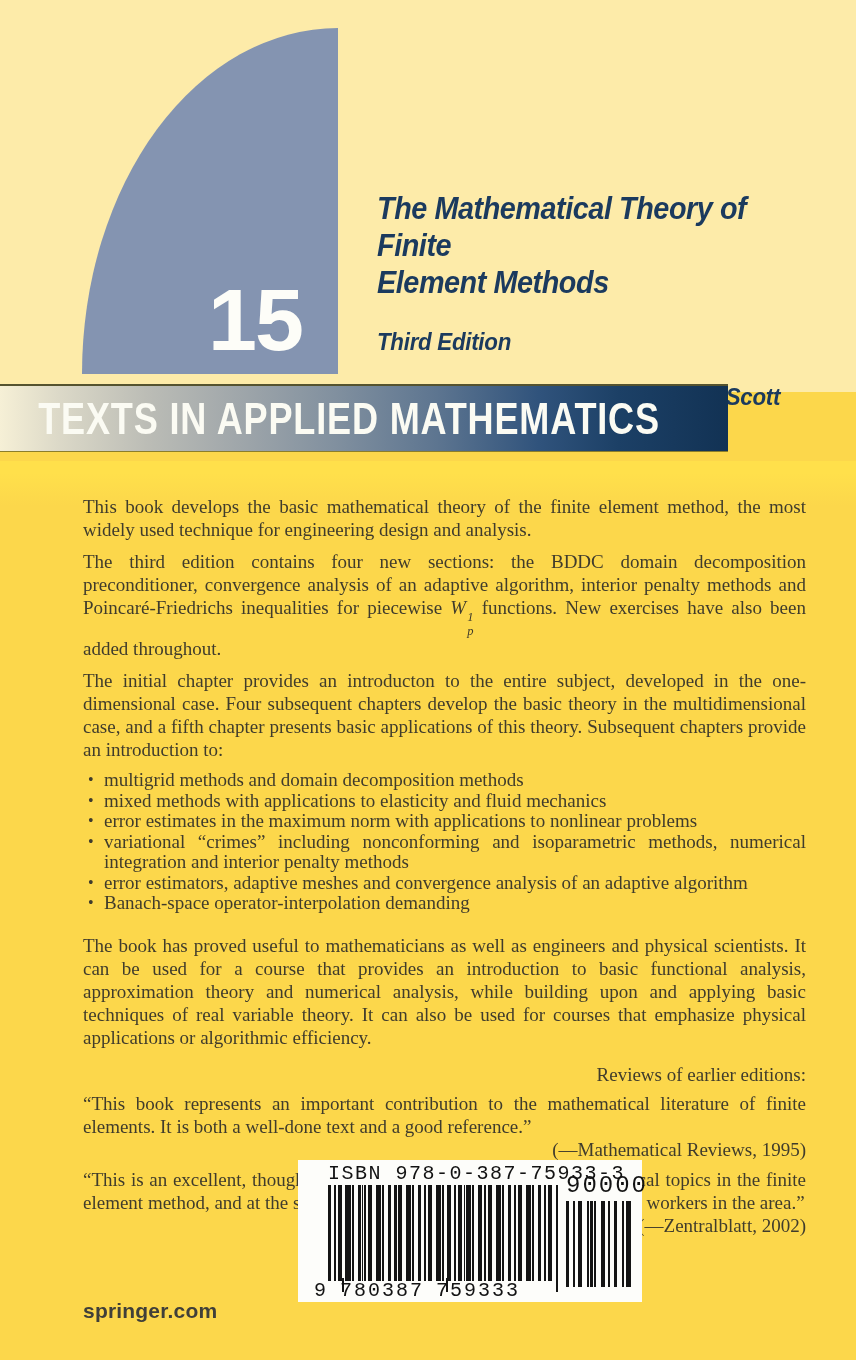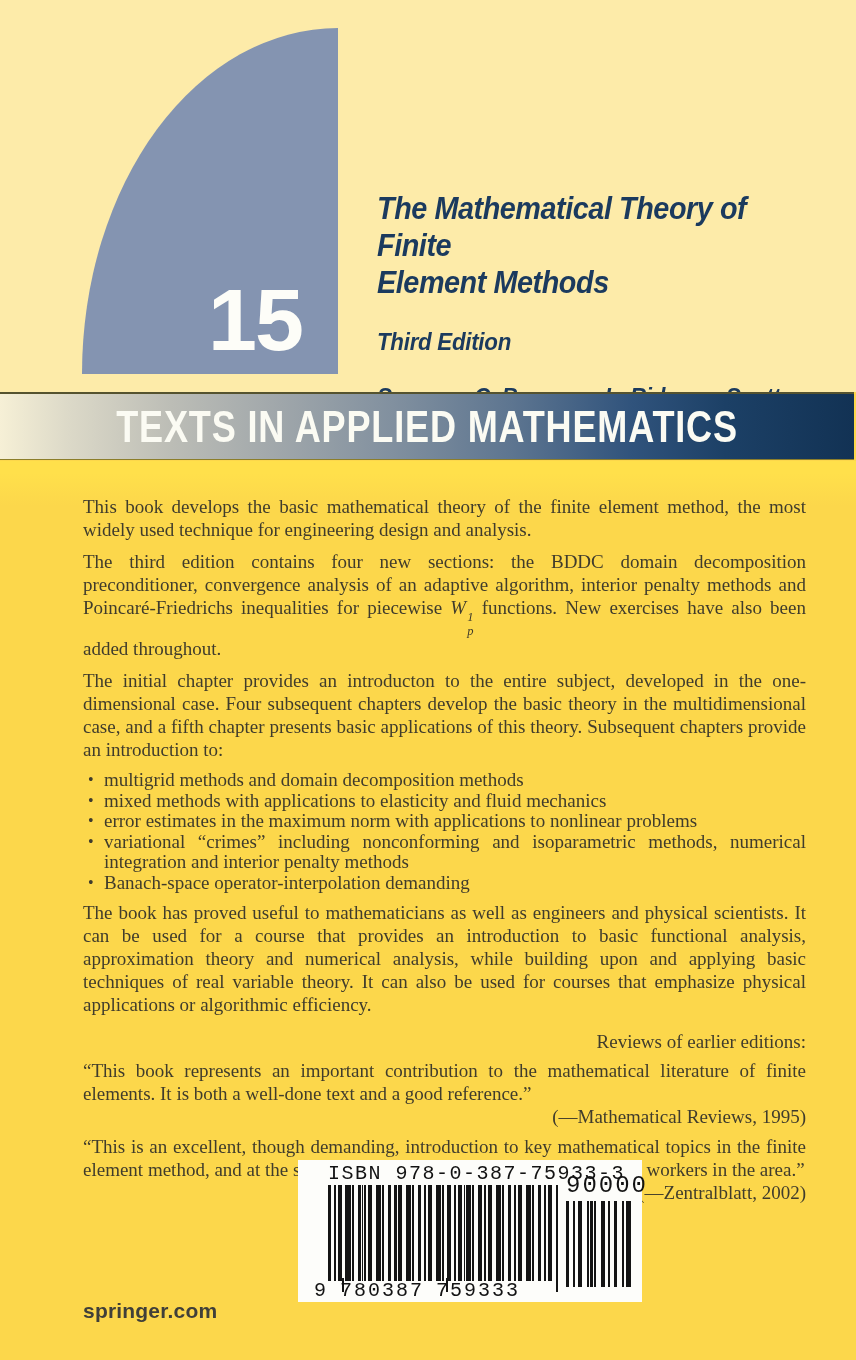--- a/index.html
+++ b/index.html
@@ -21,41 +21,41 @@
   .title-block{
     position:absolute;left:377px;top:190px;width:470px;
     font-family:"Liberation Sans",sans-serif;font-style:italic;font-weight:bold;
     color:#1b3a5e;transform:scaleX(0.93);transform-origin:left top;
   }
   .title-line{font-size:31px;line-height:37px;letter-spacing:-0.5px;}
   .edition{font-size:24px;margin-top:27px;letter-spacing:-0.3px;}
   .authors{font-size:24px;margin-top:27px;letter-spacing:-0.3px;white-space:nowrap;}
   
   .banner{
-    position:absolute;left:0;top:392px;width:854px;height:68px;
+    position:absolute;left:0;top:384px;width:728px;height:68px;
     background:linear-gradient(90deg,#f6f0d6 0%,#dcd9c8 8%,#bcbdb6 20%,#9fa6aa 33%,
       #81909f 46%,#5d7590 60%,#30537c 74%,#1c4066 85%,#123254 100%);
     border-top:2px solid #55532f;border-bottom:1px solid #8c7e2a;
-    display:flex;align-items:center;justify-content:center;box-sizing:border-box;
+    display:flex;align-items:center;justify-content:flex-end;box-sizing:border-box;
   }
   .banner-text{
     font-family:"Liberation Sans",sans-serif;font-weight:bold;color:#fbfbf3;
     font-size:44px;letter-spacing:1px;transform:scaleX(0.82);white-space:nowrap;
   }
   
   .main-section{
     position:absolute;left:0;top:461px;width:856px;height:899px;
     background:linear-gradient(#ffe04b 0px,#ffe04b 12px,#fcd74b 45px,#fcd74b 100%);
   }
   .content{
     position:absolute;left:83px;top:34px;width:723px;
     color:#403c2c;font-size:19px;line-height:23px;text-align:justify;
   }
   .content p{margin:0 0 9px 0;}
-  .topics-list{margin:3px 0 8px 0;padding:0;list-style:none;line-height:20.5px;}
+  .topics-list{margin:3px 0 20px 0;padding:0;list-style:none;line-height:20.5px;}
   .topics-list li{position:relative;padding-left:21px;margin:0;}
   .topics-list li::before{content:"•";position:absolute;left:5px;top:0;font-size:16px;}
   .reviews-heading{margin:14px 0 6px 0 !important;text-align:right;}
   .quote{margin:0 !important;}
   .attr{margin:0 0 7px 0 !important;text-align:right;}
   .supsub{
     display:inline-flex;flex-direction:column;align-items:flex-start;
     font-size:12.5px;line-height:1;vertical-align:-7px;margin-left:1px;font-style:italic;
   }
   .supsub .s1{margin-bottom:1px;}
@@ -125,20 +125,21 @@
       <p><span>The third edition contains four new sections: the BDDC domain decomposition preconditioner, convergence analysis of an adaptive algorithm, interior penalty methods and Poincaré-Friedrichs inequalities for piecewise </span><span class="formula-base">W</span><span class="supsub">
             <span class="s1">1</span>
             <span>p</span>
           </span><span> functions. New exercises have also been added throughout.</span></p>
       <p>The initial chapter provides an introducton to the entire subject, developed in the one-dimensional case. Four subsequent chapters develop the basic theory in the multidimensional case, and a fifth chapter presents basic applications of this theory. Subsequent chapters provide an introduction to:</p>
       <ul class="topics-list">
         <li>multigrid methods and domain decomposition methods</li>
         <li>mixed methods with applications to elasticity and fluid mechanics</li>
         <li>error estimates in the maximum norm with applications to nonlinear problems</li>
         <li>variational “crimes” including nonconforming and isoparametric methods, numerical integration and interior penalty methods</li>
+        <li>error estimators, adaptive meshes and convergence analysis of an adaptive algorithm</li>
         <li>Banach-space operator-interpolation demanding</li>
       </ul>
       <p>The book has proved useful to mathematicians as well as engineers and physical scientists. It can be used for a course that provides an introduction to basic functional analysis, approximation theory and numerical analysis, while building upon and applying basic techniques of real variable theory. It can also be used for courses that emphasize physical applications or algorithmic efficiency.</p>
       <p class="reviews-heading">Reviews of earlier editions:</p>
       <p class="quote">“This book represents an important contribution to the mathematical literature of finite elements. It is both a well-done text and a good reference.”</p>
       <p class="attr">(—Mathematical Reviews, 1995)</p>
       <p class="quote">“This is an excellent, though demanding, introduction to key mathematical topics in the finite element method, and at the same time a valuable reference and source for workers in the area.”</p>
       <p class="attr">(—Zentralblatt, 2002)</p>
     </div>
 

